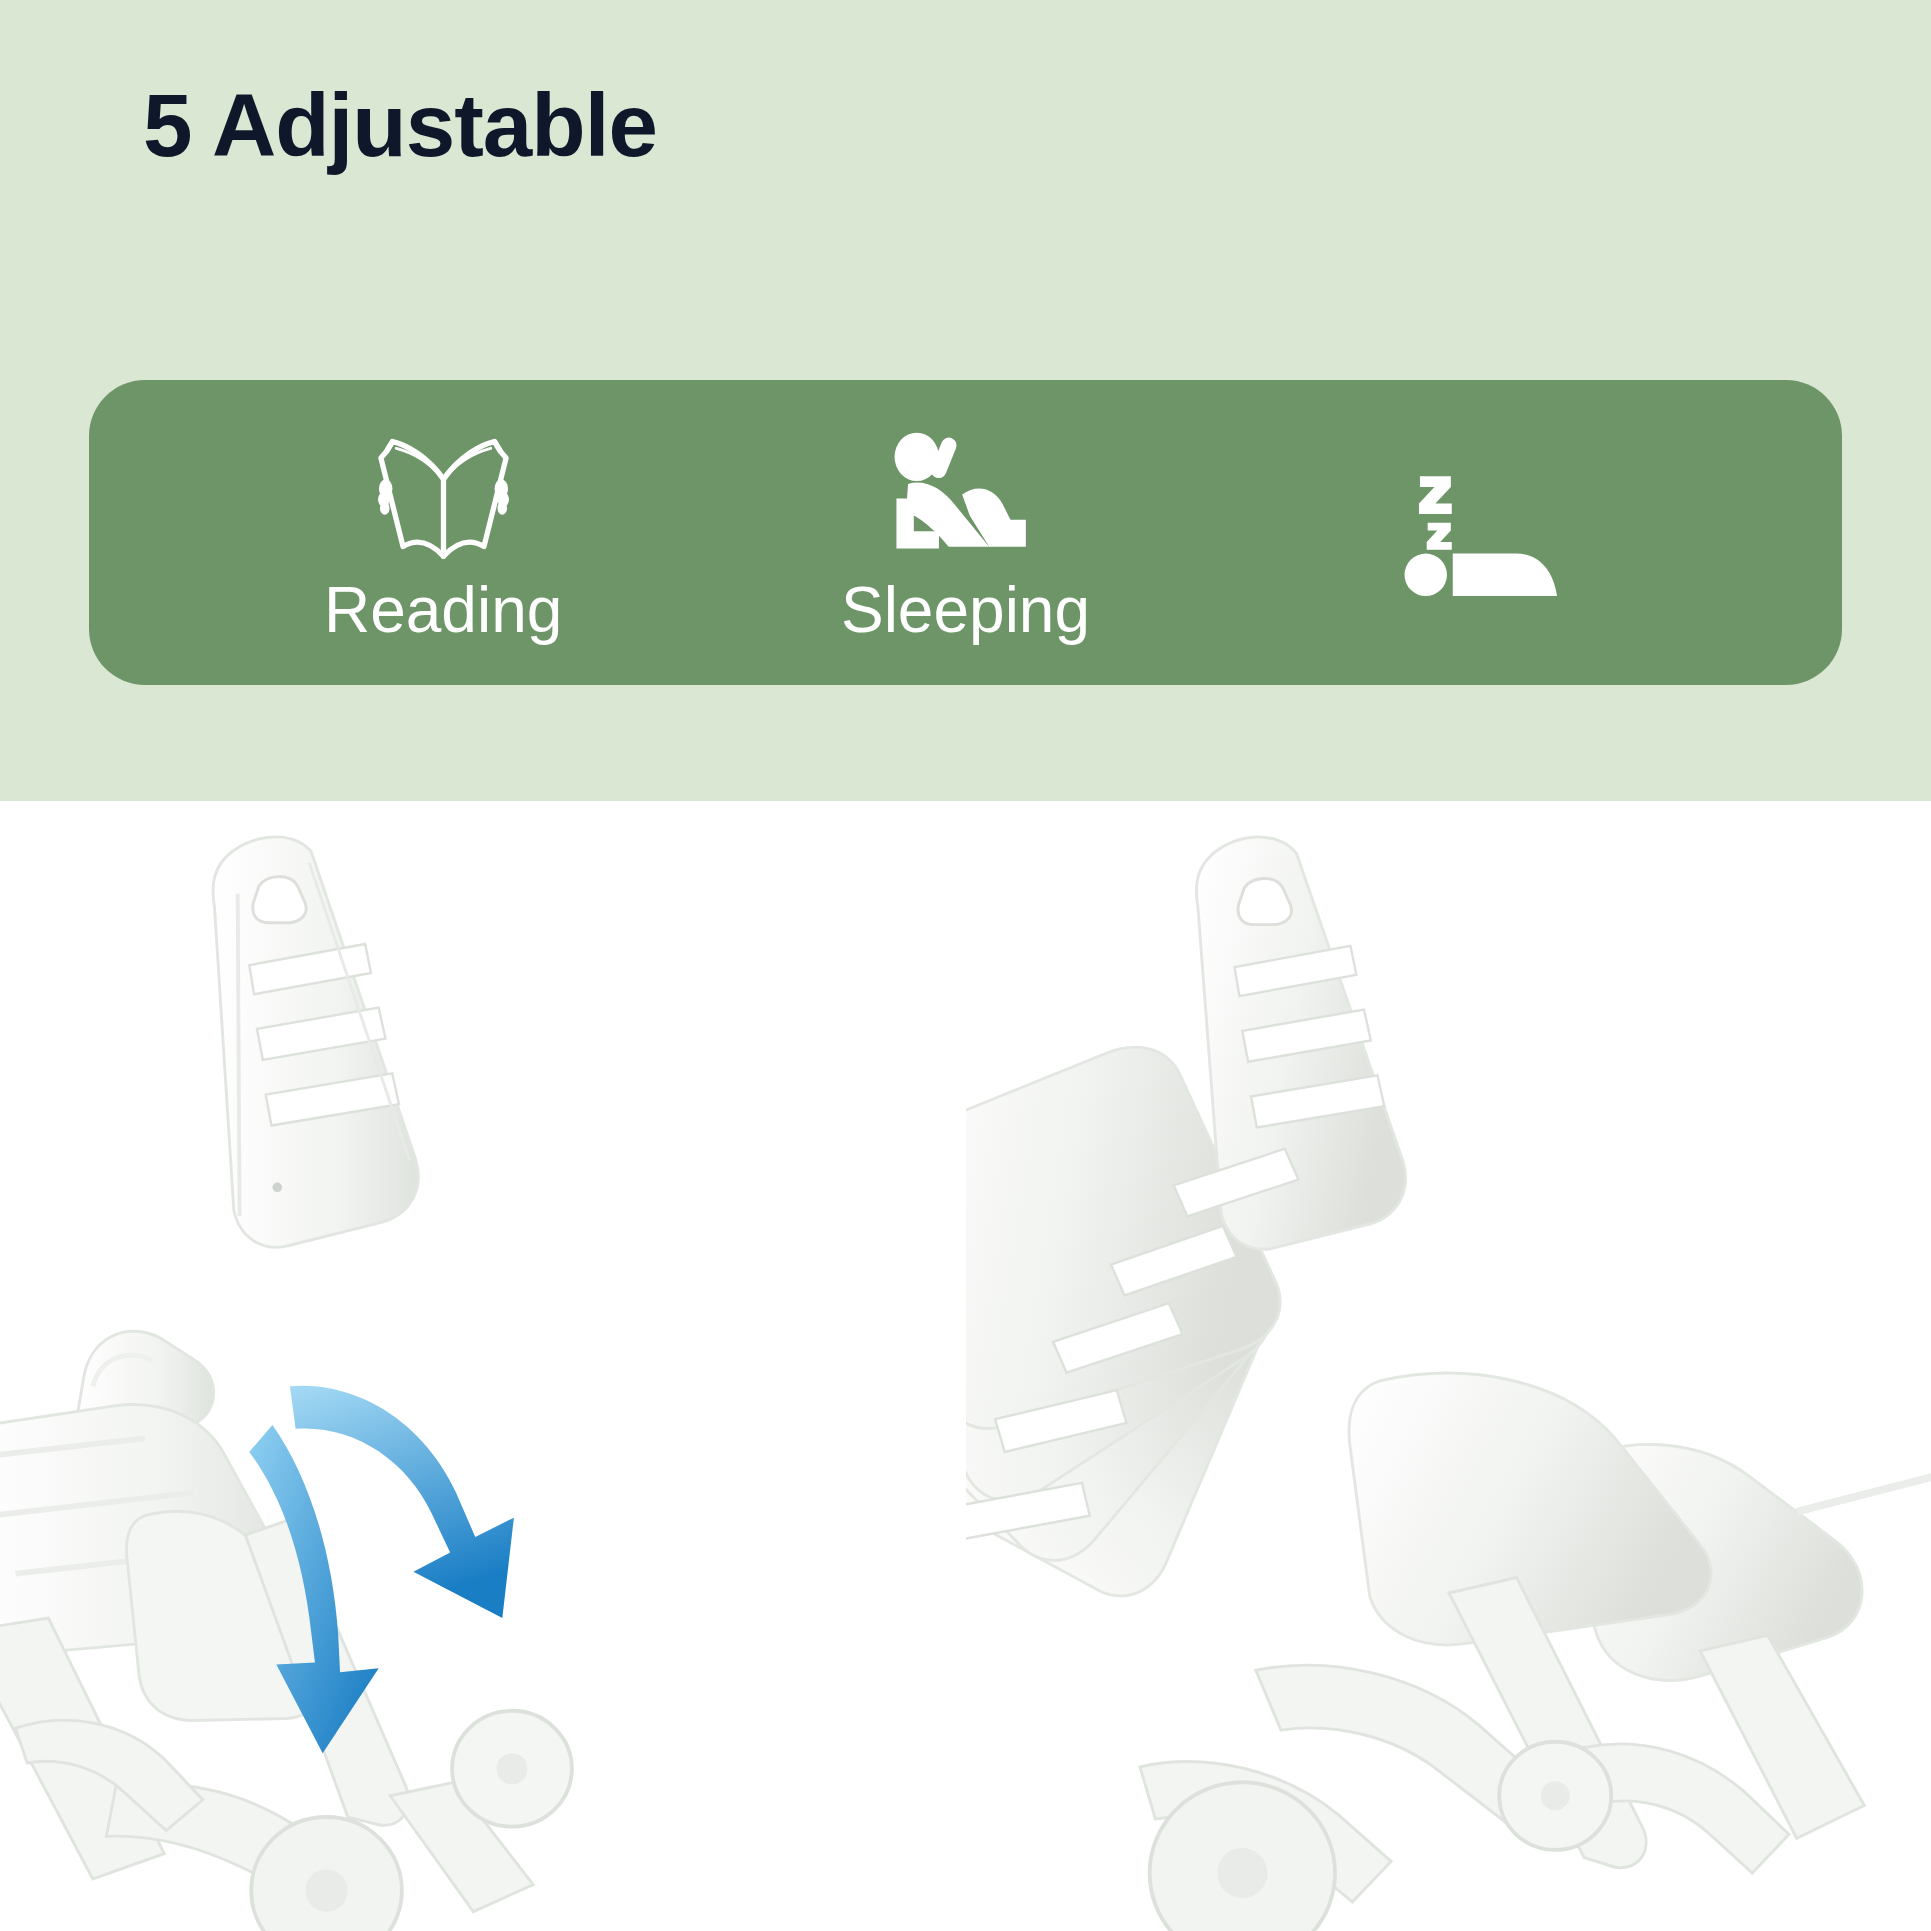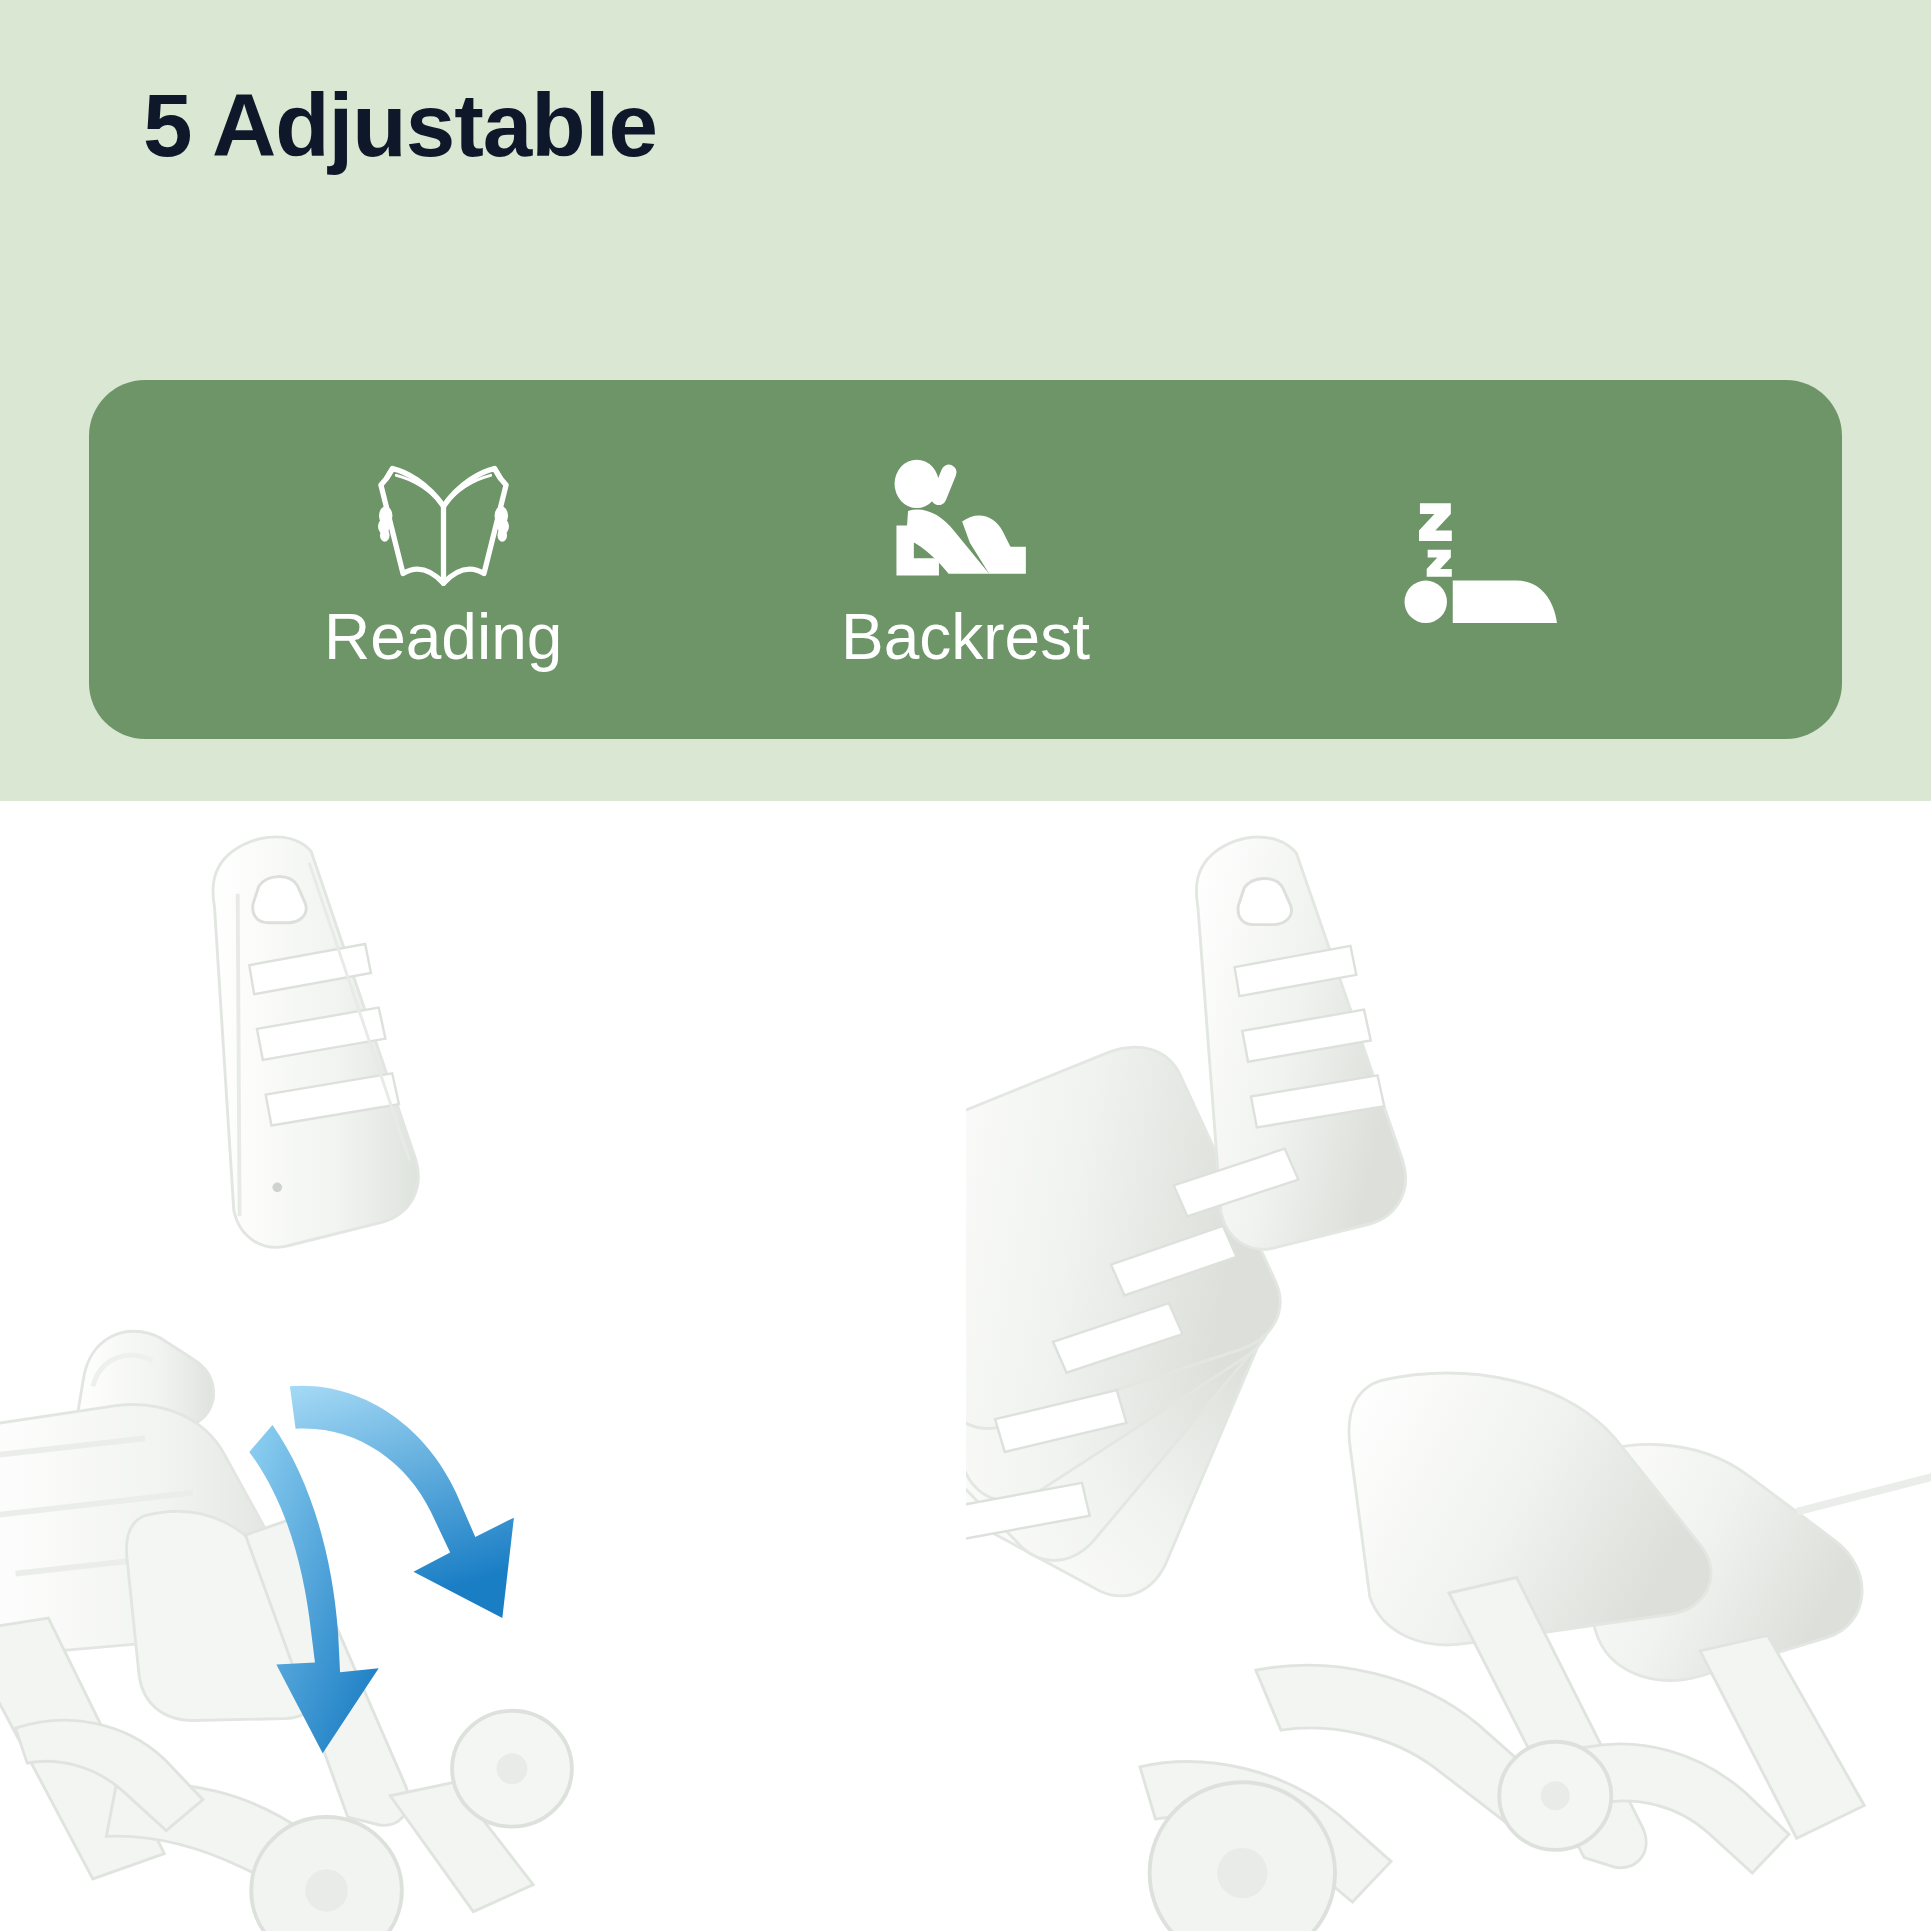--- a/index.html
+++ b/index.html
@@ -20,21 +20,21 @@
     position:absolute; left:143px; top:75px; width:1448px;
     color:#0f172a;
     font-size:89px; font-weight:bold; line-height:1.13;
     letter-spacing:-1px;
   }
   .title-line { display:block; white-space:nowrap; }
 
   
   .banner {
     position:absolute; left:89px; top:380px;
-    width:1753px; height:359px;
+    width:1753px; height:305px;
     background:#6d9568;
     border-radius:56px;
     display:flex; align-items:center; justify-content:space-between;
     padding:0 93px;
   }
   .feature {
     flex:1 1 0; display:flex; flex-direction:column;
     align-items:center; justify-content:center;
   }
   .feature-icon {
@@ -111,21 +111,21 @@
               <path d="M28 63 C44 58 62 66 76 84 L112 128 L70 128 C56 110 38 96 26 92 Z"></path>
 
               <path d="M84 74 C100 62 118 68 126 84 L140 112 L112 128 L92 96 Z"></path>
 
               <path d="M110 100 L150 100 L150 128 L112 128 Z"></path>
 
               <path d="M16 78 L34 78 L34 112 L60 112 L60 130 L16 130 Z"></path>
             </g>
           </svg>
         </div>
-        <div class="feature-label">Backrest</div>
+        <div class="feature-label">Sleeping</div>
       </div>
 
       <div class="feature">
         <div class="feature-icon">
           <svg width="193" height="145" viewBox="0 0 200 150">
             <g fill="#ffffff">
 
               <path d="M30 22 L62 22 L62 33 L46 50 L63 50 L63 61 L29 61 L29 50 L45 33 L30 33 Z"></path>
 
               <path d="M38 70 L62 70 L62 78 L51 90 L63 90 L63 98 L37 98 L37 90 L48 78 L38 78 Z"></path>

